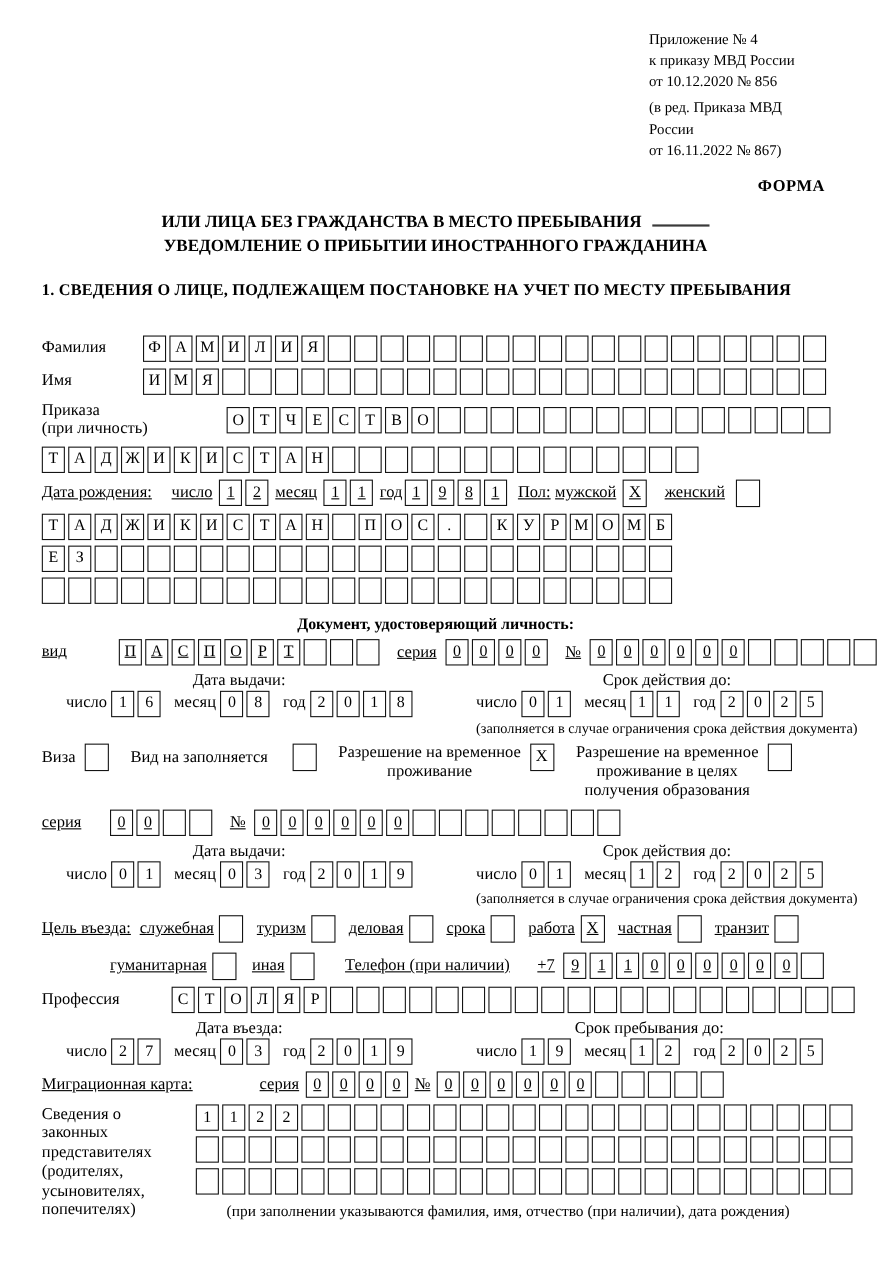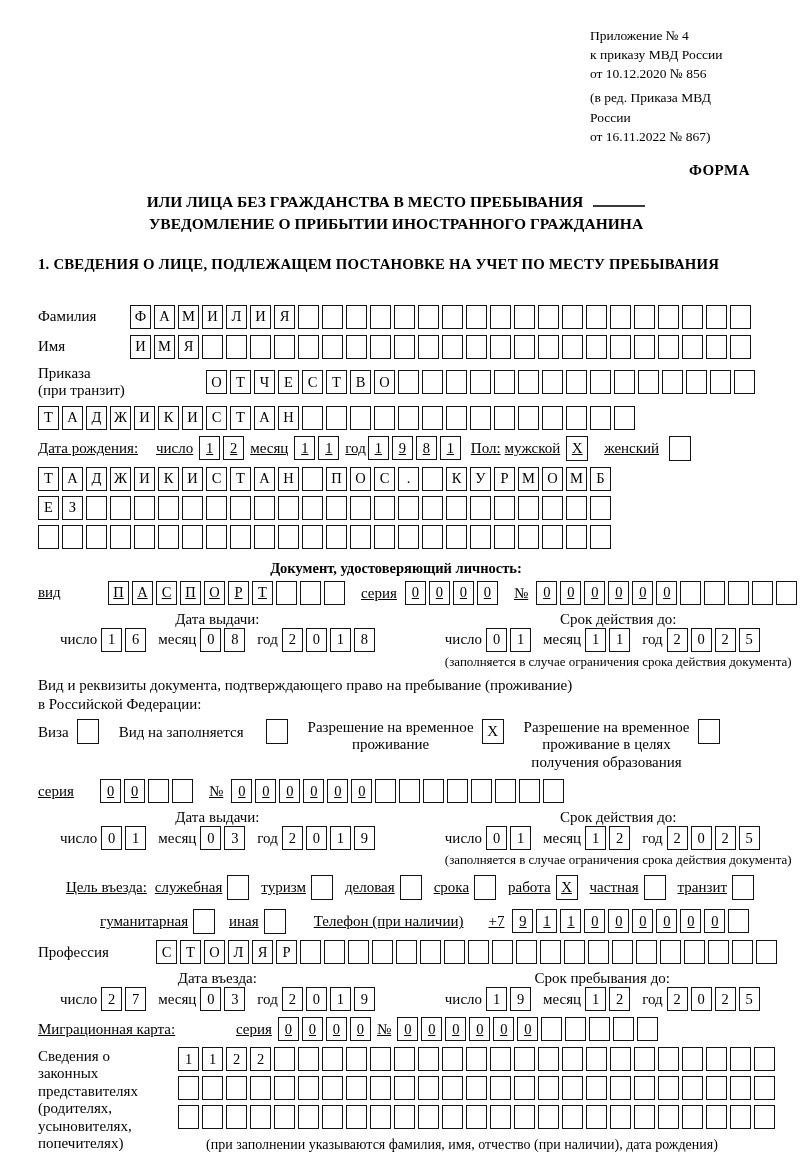--- a/index.html
+++ b/index.html
@@ -34,21 +34,21 @@
   .cellrows .cells{margin-bottom:5px;}
 
   .checkbox{width:22px;height:25px;border:1.6px solid #141414;box-sizing:border-box;
         display:inline-flex;align-items:center;justify-content:center;
         font-size:15px;flex:none;}
 
   .dlabel{font-size:15px;margin:0 6px;line-height:24px;}
   .mlabel{font-size:15px;margin:0 8px 0 16px;line-height:24px;}
 
   
-  .dates-row{display:flex;margin-bottom:6px;gap:12px;}
+  .dates-row{display:flex;margin-bottom:6px;}
   .date-col{display:flex;flex-direction:column;}
   .date-col.dleft{margin-left:22px;}
   .date-col.dright{margin-left:58px;}
   .date-title{text-align:center;font-size:15px;line-height:17px;}
   .date-parts{display:flex;align-items:center;}
   .date-parts .dl{font-size:15px;margin-right:4px;}
   .date-parts .dl2{font-size:15px;margin:0 4px 0 12px;}
   .date-note{font-size:13px;line-height:16px;margin-top:2px;white-space:nowrap;}
 
   .intro{font-size:15px;line-height:19.5px;margin-bottom:4px;}
@@ -148,21 +148,21 @@
         <span class="cell"></span>
         <span class="cell"></span>
         <span class="cell"></span>
         <span class="cell"></span>
       </div>
   </div>
 
   <div class="row">
     <div class="label w168">
       <div class="ln">Приказа</div>
-      <div class="ln">(при транзит)</div>
+      <div class="ln">(при личность)</div>
     </div>
     <div class="cells">
         <span class="cell">О</span>
         <span class="cell">Т</span>
         <span class="cell">Ч</span>
         <span class="cell">Е</span>
         <span class="cell">С</span>
         <span class="cell">Т</span>
         <span class="cell">В</span>
         <span class="cell">О</span>
@@ -403,24 +403,20 @@
             <span class="cell">2</span>
             <span class="cell">0</span>
             <span class="cell">2</span>
             <span class="cell">5</span>
           </span>
       </div>
       <div class="date-note">(заполняется в случае ограничения срока действия документа)</div>
     </div>
   </div>
 
-  <div class="intro">
-    <div>Вид и реквизиты документа, подтверждающего право на пребывание (проживание)</div>
-    <div>в Российской Федерации:</div>
-  </div>
 
   <div class="opts">
     <span class="single">Виза</span>
     <span class="checkbox cb-gap"></span>
     <span class="single grp-gap">Вид на заполняется</span>
     <span class="checkbox" style="margin-left:22px;"></span>
     <div class="opt-multi grp-gap">
       <div>Разрешение на временное</div>
       <div>проживание</div>
     </div>
@@ -501,21 +497,21 @@
             <span class="cell">2</span>
             <span class="cell">0</span>
             <span class="cell">2</span>
             <span class="cell">5</span>
           </span>
       </div>
       <div class="date-note">(заполняется в случае ограничения срока действия документа)</div>
     </div>
   </div>
 
-  <div class="row vcenter purpose" style="margin-bottom:8px;justify-content:flex-end;">
+  <div class="row vcenter purpose" style="margin-bottom:8px;">
     <span class="label">Цель въезда:</span>
     <span class="plabel first">служебная</span>
     <span class="checkbox"></span>
     <span class="plabel">туризм</span>
     <span class="checkbox"></span>
     <span class="plabel">деловая</span>
     <span class="checkbox"></span>
     <span class="plabel">срока</span>
     <span class="checkbox"></span>
     <span class="plabel">работа</span>

